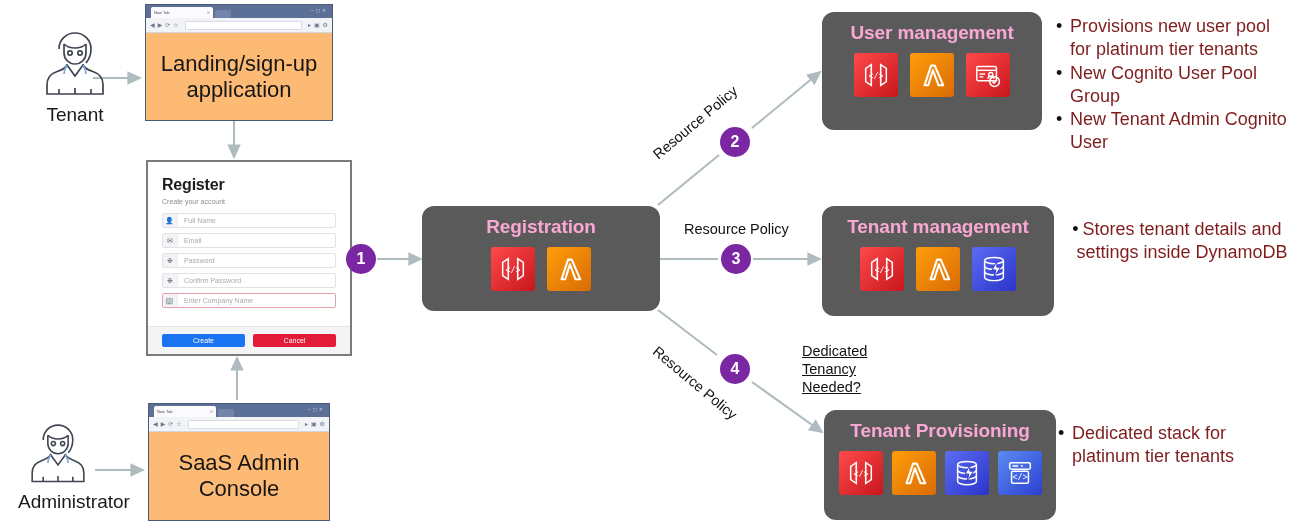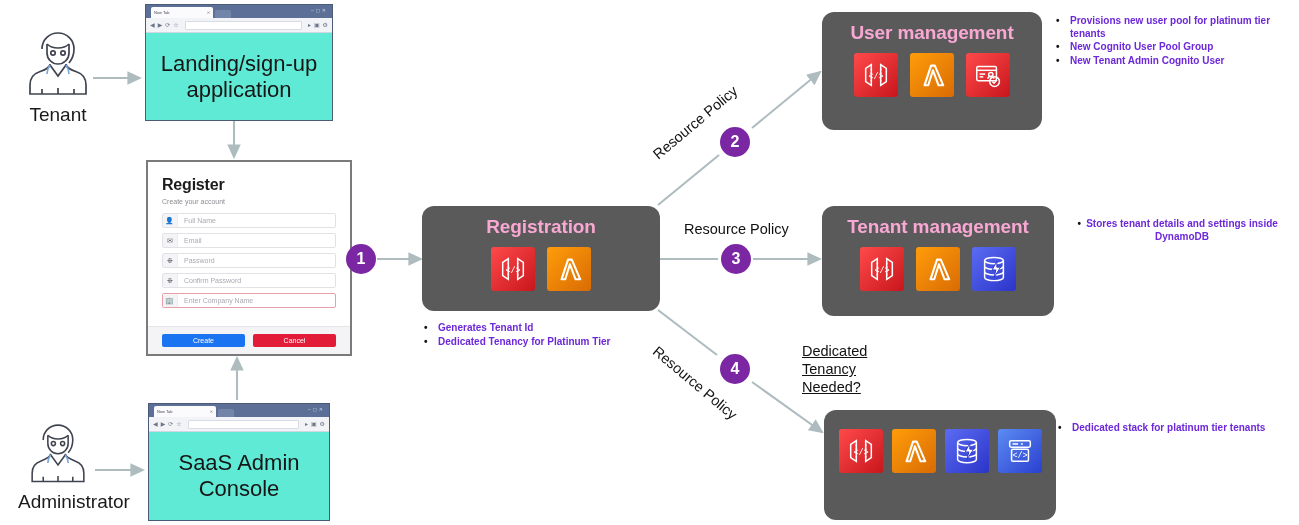--- a/index.html
+++ b/index.html
@@ -49,21 +49,21 @@
     border-bottom: 1px solid #d2d6e0;
     display: flex; align-items: center; padding: 0 4px; gap: 3px;
   }
   .tb-ico { font-size: 6px; color: #6d7589; line-height: 1; }
   .omnibox {
     flex: 1; height: 9px; background: #ffffff;
     border: 1px solid #d8dce6; border-radius: 1px; margin: 0 3px;
   }
   .browser-body {
     flex: 1; display: flex; align-items: center; justify-content: flex-start;
-    background: #5eead4; padding: 4px;
+    background: #fdba74; padding: 4px;
   }
   .browser-body-text {
     font-size: 22px; color: #161616; text-align: center;
     line-height: 1.18; font-family: "Liberation Sans", sans-serif;
   }
 
   
   .register-card {
     background: #ffffff; border: 2px solid #7a7a7a;
     display: flex; flex-direction: column;
@@ -109,21 +109,21 @@
     width: 44px; height: 44px; border-radius: 3px;
     display: flex; align-items: center; justify-content: center;
   }
   .ico-apigw  { background: linear-gradient(135deg,#ff4a4a 0%,#c7161d 100%); }
   .ico-lambda { background: linear-gradient(135deg,#ff9d0a 0%,#d96b04 100%); }
   .ico-cognito{ background: linear-gradient(135deg,#ff4a4a 0%,#c7161d 100%); }
   .ico-ddb    { background: linear-gradient(135deg,#5b6cf2 0%,#2b34c9 100%); }
   .ico-cfn    { background: linear-gradient(135deg,#5b8cf2 0%,#2b3fd0 100%); }
 
   
-  .bullets { font-size: 10px; color: #6d28d9; line-height: 1.27; font-weight: bold; }
+  .bullets { font-size: 18px; color: #7f1d1d; line-height: 1.27; }
   .bullets li { margin-bottom: 1px; }
   .bullets ul { list-style: none; }
   .bullets li::before {
     content: "\2022"; display: inline-block; width: 14px;
     margin-left: -14px; color: #111;
   }
   .bullets ul { padding-left: 14px; }
 
   
   .conn-label {
@@ -168,21 +168,21 @@
       <line x1="752" y1="128" x2="820" y2="72" marker-end="url(#ah)"></line>
 
       <line x1="660" y1="259" x2="718" y2="259"></line>
       <line x1="753" y1="259" x2="820" y2="259" marker-end="url(#ah)"></line>
 
       <line x1="658" y1="310" x2="717" y2="355"></line>
       <line x1="752" y1="382" x2="822" y2="432" marker-end="url(#ah)"></line>
     </g>
   </svg>
 
-  <div class="abs" style="left:20px; top:22px; width:76px;">
+  <div class="abs" style="left:37px; top:22px; width:76px;">
     <svg width="76" height="78" viewBox="0 0 76 78">
       <g fill="none" stroke="#3f4450" stroke-width="1.7">
         <path d="M22 27c0-9 7-16 16-16s16 7 16 16c0 8-5 14-5 14"></path>
         <path d="M27 22c3 3 8 4 11 4s8-1 11-4"></path>
         <path d="M27 22v9c0 6 5 11 11 11s11-5 11-11v-9"></path>
         <circle cx="33" cy="31" r="2.2"></circle>
         <circle cx="43" cy="31" r="2.2"></circle>
         <path d="M30 42c0 4-6 6-11 8-6 2-9 6-9 13v9h56v-9c0-7-3-11-9-13-5-2-11-4-11-8"></path>
         <path d="M30 43l8 11 8-11" stroke="#3f4450"></path>
         <path d="M22 67v5M38 66v6M54 67v5"></path>
@@ -312,26 +312,20 @@
       </div>
       <div class="aws-ico ico-lambda">
         <svg width="30" height="30" viewBox="0 0 32 32">
             <g fill="none" stroke="#fff" stroke-width="2.2" stroke-linejoin="round">
           <path d="M8 27 L15 6 L19 6 L28 27 L23 27 L17 11 L12 27 Z"></path>
             </g>
           </svg>
       </div>
     </div>
   </div>
-  <div class="bullets abs" style="left:424px; top:322px; width:215px;">
-    <ul>
-      <li>Generates Tenant Id</li>
-      <li>Dedicated Tenancy for Platinum Tier</li>
-    </ul>
-  </div>
 
   <div class="conn-label abs" style="left:650px; top:150px; transform:rotate(-40deg); transform-origin:left top;">Resource Policy</div>
   <div class="badge abs" style="left:720px; top:127px;">
     <span>2</span>
   </div>
 
   <div class="conn-label abs" style="left:684px; top:221px;">Resource Policy</div>
   <div class="badge abs" style="left:721px; top:244px;">
     <span>3</span>
   </div>
@@ -419,20 +413,21 @@
       </div>
     </div>
   </div>
   <div class="bullets abs" style="left:1056px; top:218px; width:238px;text-align:center;">
     <ul>
       <li>Stores tenant details and settings inside DynamoDB</li>
     </ul>
   </div>
 
   <div class="svc abs" style="left:824px; top:410px; width:232px; height:110px;">
+    <div class="svc-title">Tenant Provisioning</div>
     <div class="svc-icons" style="gap:9px;">
       <div class="aws-ico ico-apigw">
         <svg width="30" height="30" viewBox="0 0 32 32">
             <g fill="none" stroke="#fff" stroke-width="1.6">
           <path d="M11 5 L5 9 L5 23 L11 27 Z"></path>
               <path d="M21 5 L27 9 L27 23 L21 27 Z"></path>
           <path d="M11 9 L11 23M21 9 L21 23" stroke-dasharray="2 2"></path>
             </g>
           <text x="16" y="20" font-size="9" fill="#fff" text-anchor="middle" font-family="'Liberation Mono',monospace">&lt;/&gt;</text>
         </svg>

